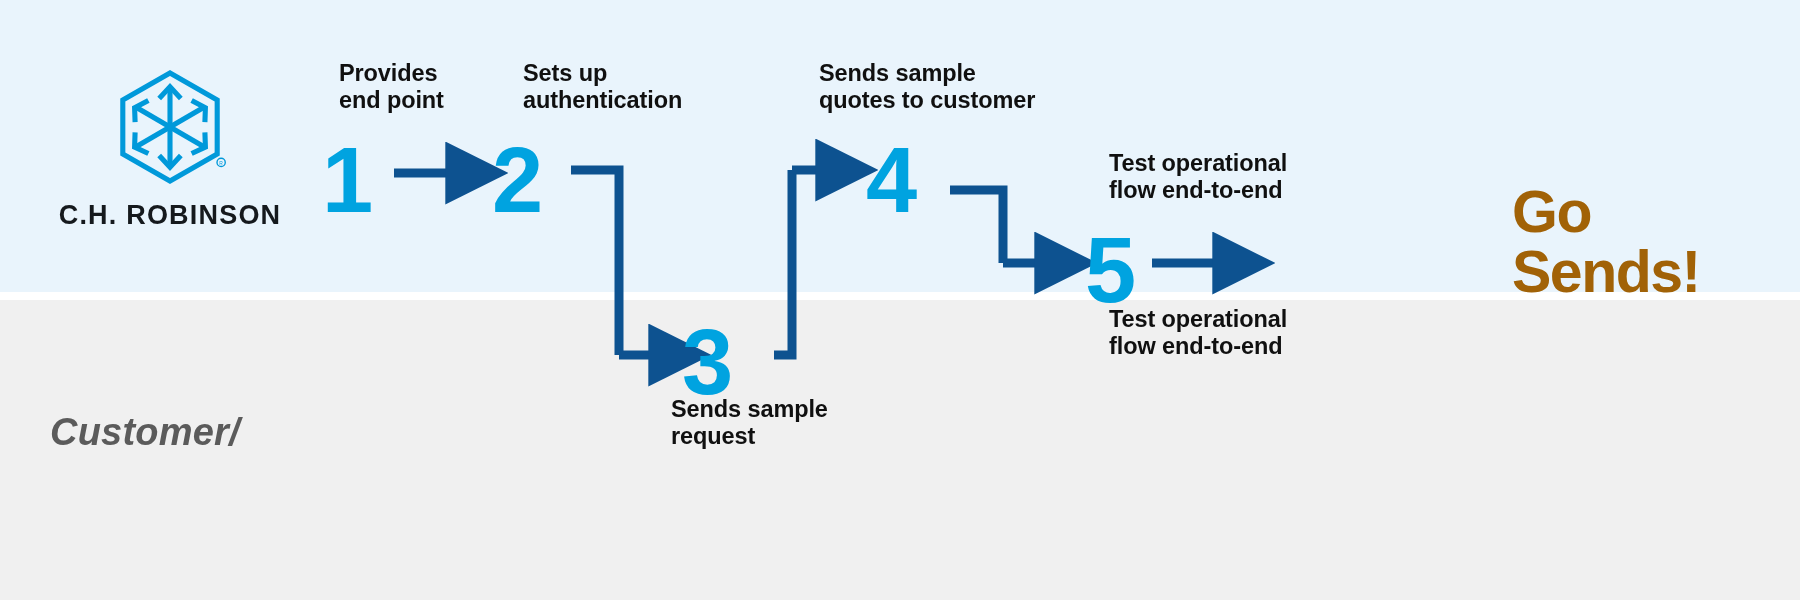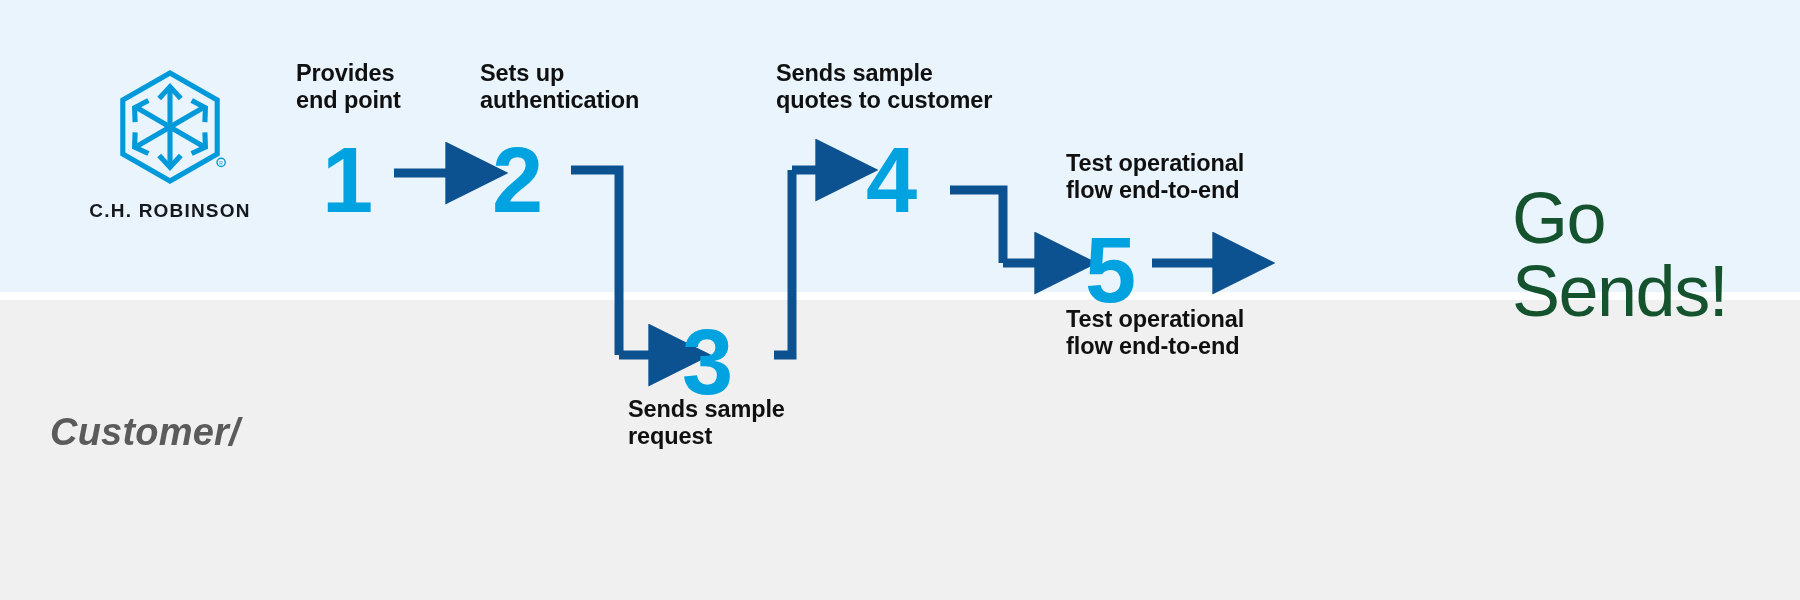--- a/index.html
+++ b/index.html
@@ -42,21 +42,21 @@
     text-align: center;
   }
   .logo-mark {
     width: 118px;
     height: 118px;
     margin: 0 auto;
     display: block;
   }
   .logo-word {
     margin-top: 14px;
-    font-size: 19px;
+    font-size: 27px;
     font-weight: bold;
     letter-spacing: 1.2px;
     color: #15191d;
     white-space: nowrap;
   }
 
   
   .actor-label {
     position: absolute;
     left: 50px;
@@ -72,41 +72,42 @@
 
   
   .caption {
     position: absolute;
     font-size: 23.5px;
     font-weight: bold;
     line-height: 1.16;
     color: #101010;
     white-space: pre-line;
     letter-spacing: -0.1px;
+    margin-left: 43px;
   }
 
   
   .step-num {
     position: absolute;
     font-size: 92px;
     font-weight: bold;
     color: #00a3e0;
     line-height: 1;
     letter-spacing: -1px;
   }
 
   
   .golive {
     position: absolute;
     left: 1512px;
     top: 182px;
-    font-size: 72px;
-    font-weight: normal;
+    font-size: 59px;
+    font-weight: bold;
     line-height: 1.02;
-    color: #14532d;
+    color: #a16207;
     letter-spacing: -1.5px;
   }
 
   
   .connectors {
     position: absolute;
     left: 0;
     top: 0;
   }
 </style>

